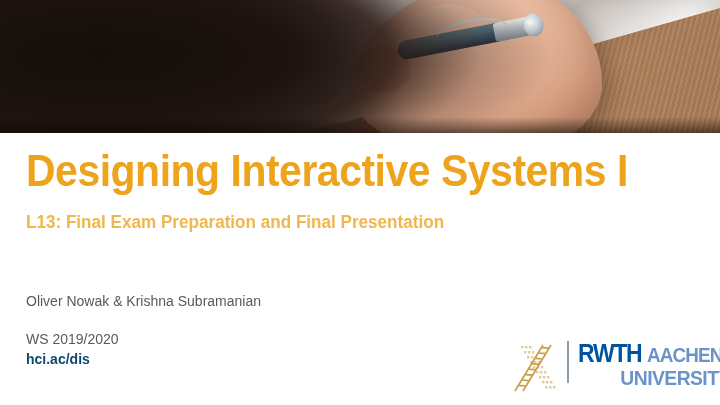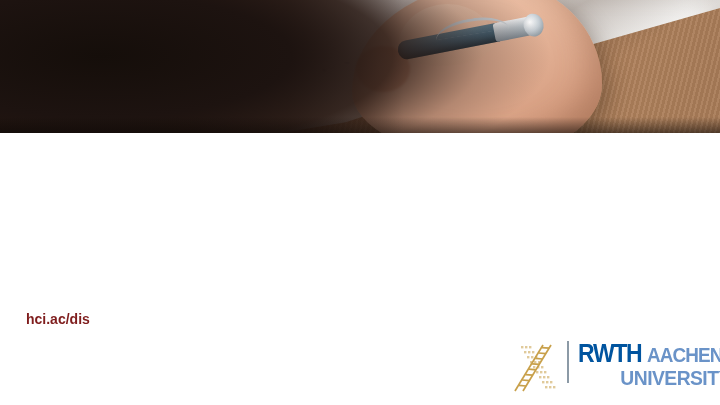--- a/index.html
+++ b/index.html
@@ -168,21 +168,21 @@
     line-height: 20px;
     color: #5a5a5a;
     white-space: nowrap;
   }
   .meta-gap { height: 18px; }
   .meta-link {
     font-family: "Liberation Sans", sans-serif;
     font-size: 14px;
     line-height: 20px;
     font-weight: bold;
-    color: #7f1d1d;
+    color: #0c4a6e;
     white-space: nowrap;
     text-decoration: none;
     display: block;
   }
 
   
   .rwth-logo {
     position: absolute;
     left: 512px;
     top: 341px;
@@ -247,23 +247,29 @@
     <div class="photo-pen">
       <div class="pen-body"></div>
       <div class="pen-metal"></div>
       <div class="pen-clip"></div>
       <div class="pen-cap"></div>
     </div>
     <div class="photo-layer photo-dark"></div>
     <div class="photo-fade-bottom"></div>
   </div>
 
+  <div class="title-block">
+    <h1 class="slide-title">Designing Interactive Systems I</h1>
+    <div class="slide-subtitle">L13: Final Exam Preparation and Final Presentation</div>
+  </div>
 
   <div class="meta-block">
+    <div class="meta-line">Oliver Nowak &amp; Krishna Subramanian</div>
     <div class="meta-gap"></div>
+    <div class="meta-line">WS 2019/2020</div>
     <a class="meta-link" href="#">hci.ac/dis</a>
   </div>
 
   <div class="rwth-logo">
     <div class="logo-mark">
       <svg width="52" height="54" viewBox="0 0 52 54" aria-hidden="true">
 
         <g fill="#c8a04a" opacity="0.55">
           <rect x="9" y="5" width="2.4" height="2.4"></rect>
           <rect x="13" y="5" width="2.4" height="2.4"></rect>

